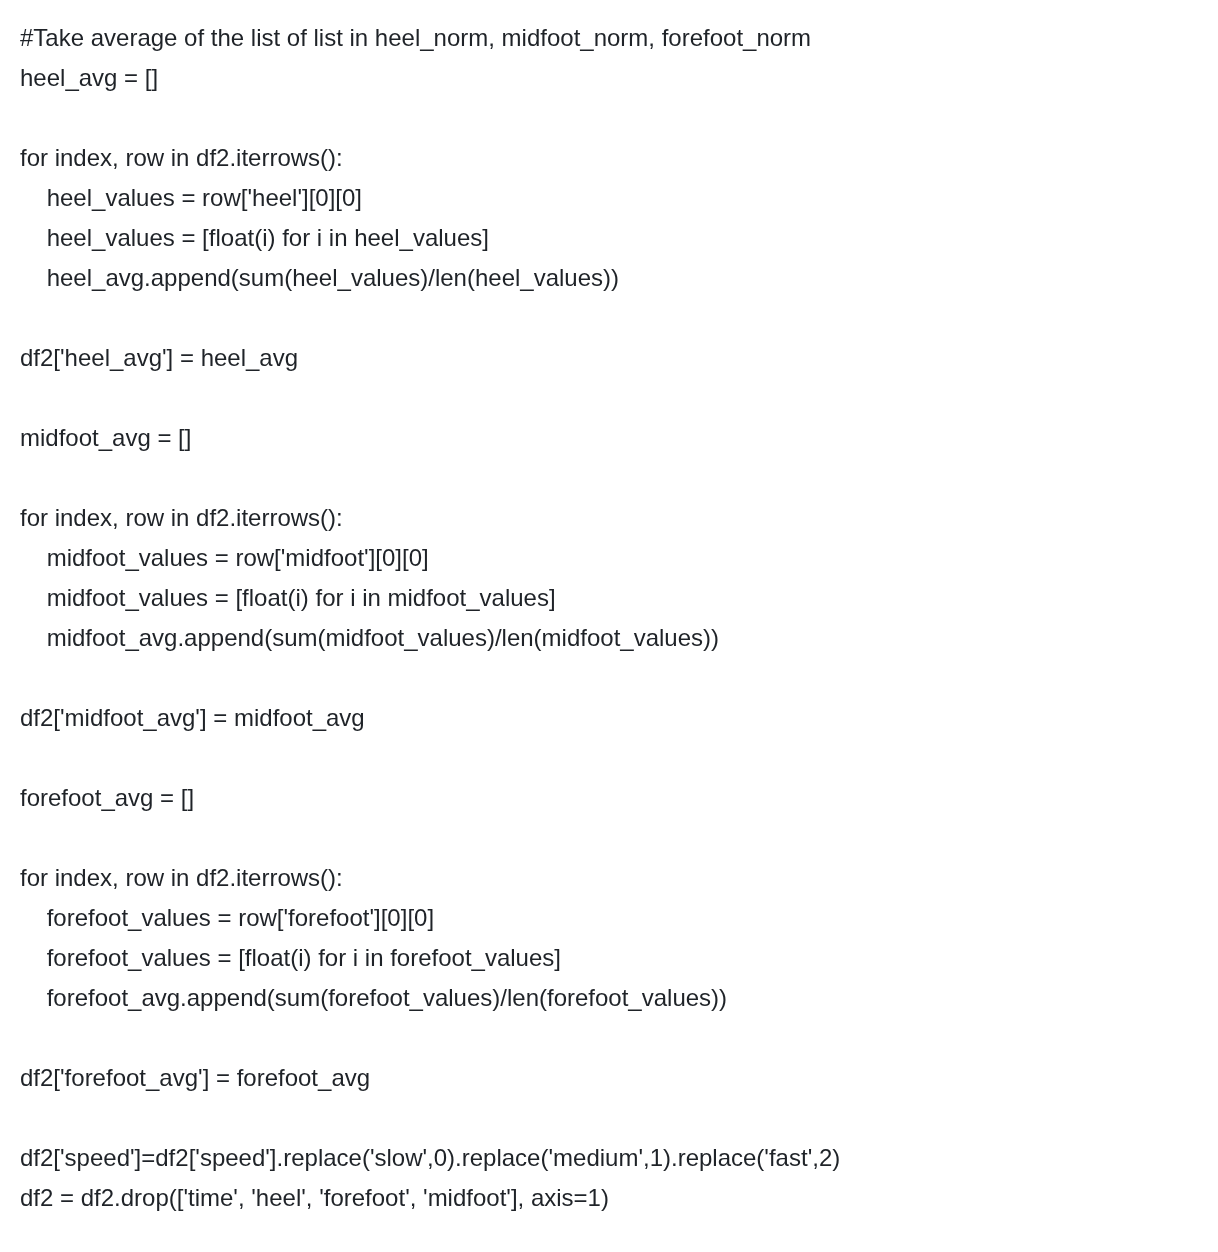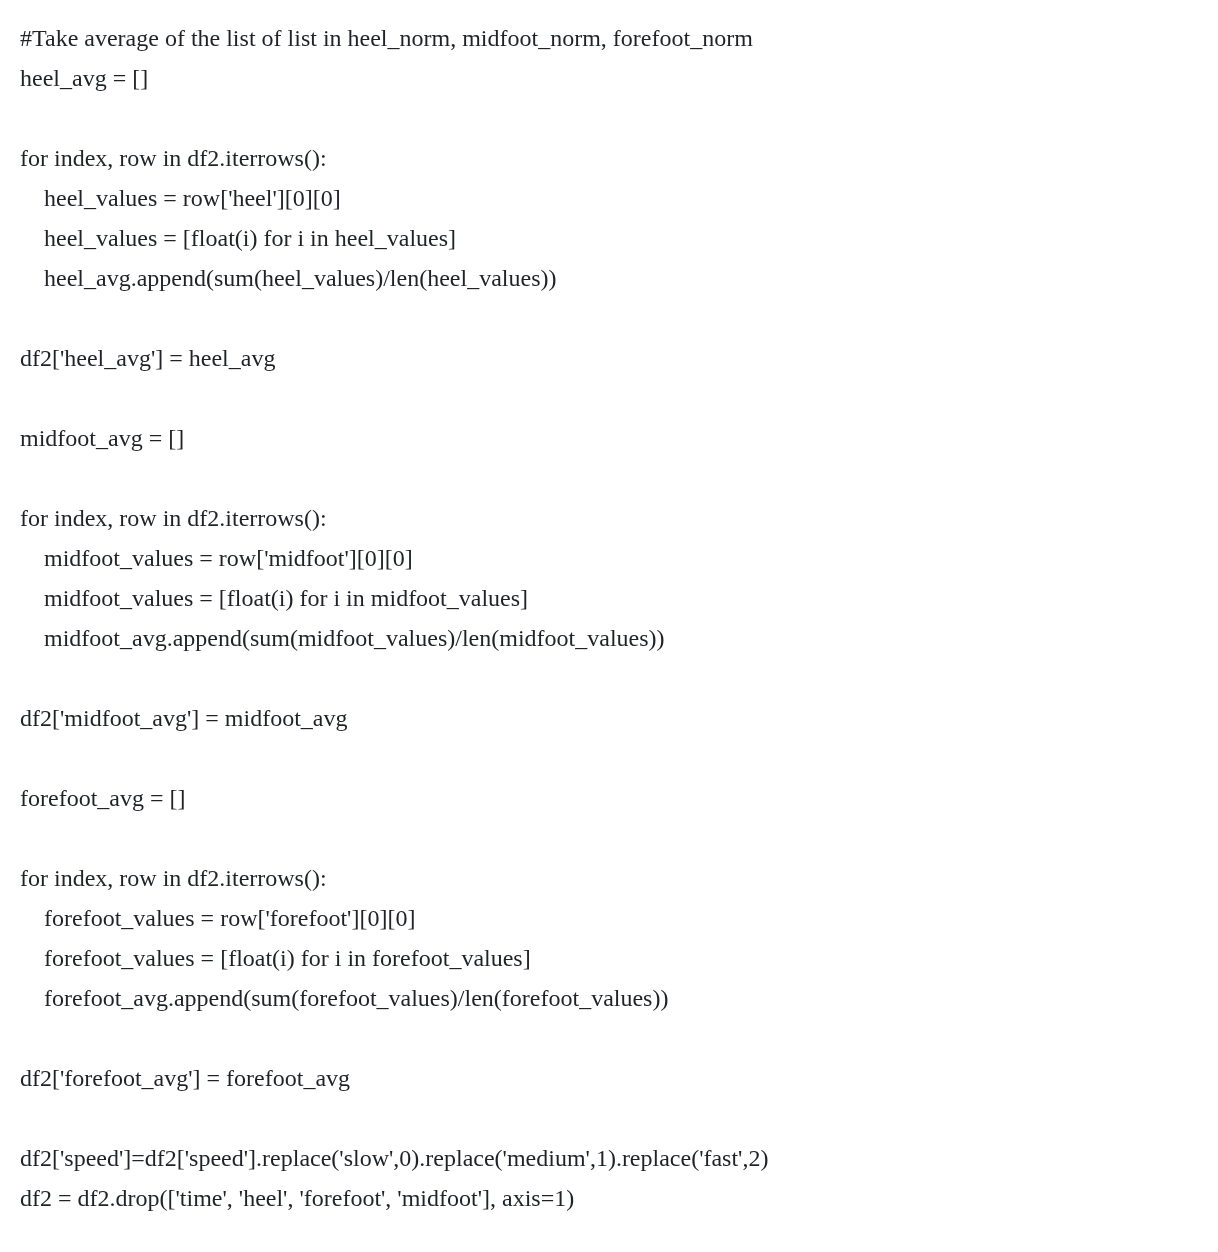--- a/index.html
+++ b/index.html
@@ -1,19 +1,19 @@
 <!DOCTYPE html>
 <html><head>
 <meta charset="utf-8">
 <style>
   html, body { margin: 0; padding: 0; background: #ffffff; }
   body { width: 1218px; height: 1252px; overflow: hidden; }
   .code {
     position: absolute; left: 20px; top: 18px;
-    font-family: Liberation Serif, serif;
+    font-family: Liberation Sans, sans-serif;
     font-size: 24px; line-height: 40px; color: #1f2328;
     white-space: pre; margin: 0;
   }
   .line { height: 40px; display: block; }
 </style>
 </head>
 <body>
 
 <pre class="code"><span class="line">#Take average of the list of list in heel_norm, midfoot_norm, forefoot_norm</span><span class="line">heel_avg = []</span><span class="line"></span><span class="line">for index, row in df2.iterrows():</span><span class="line">    heel_values = row['heel'][0][0]</span><span class="line">    heel_values = [float(i) for i in heel_values]</span><span class="line">    heel_avg.append(sum(heel_values)/len(heel_values))</span><span class="line"></span><span class="line">df2['heel_avg'] = heel_avg</span><span class="line"></span><span class="line">midfoot_avg = []</span><span class="line"></span><span class="line">for index, row in df2.iterrows():</span><span class="line">    midfoot_values = row['midfoot'][0][0]</span><span class="line">    midfoot_values = [float(i) for i in midfoot_values]</span><span class="line">    midfoot_avg.append(sum(midfoot_values)/len(midfoot_values))</span><span class="line"></span><span class="line">df2['midfoot_avg'] = midfoot_avg</span><span class="line"></span><span class="line">forefoot_avg = []</span><span class="line"></span><span class="line">for index, row in df2.iterrows():</span><span class="line">    forefoot_values = row['forefoot'][0][0]</span><span class="line">    forefoot_values = [float(i) for i in forefoot_values]</span><span class="line">    forefoot_avg.append(sum(forefoot_values)/len(forefoot_values))</span><span class="line"></span><span class="line">df2['forefoot_avg'] = forefoot_avg</span><span class="line"></span><span class="line">df2['speed']=df2['speed'].replace('slow',0).replace('medium',1).replace('fast',2)</span><span class="line">df2 = df2.drop(['time', 'heel', 'forefoot', 'midfoot'], axis=1)</span></pre>
 

